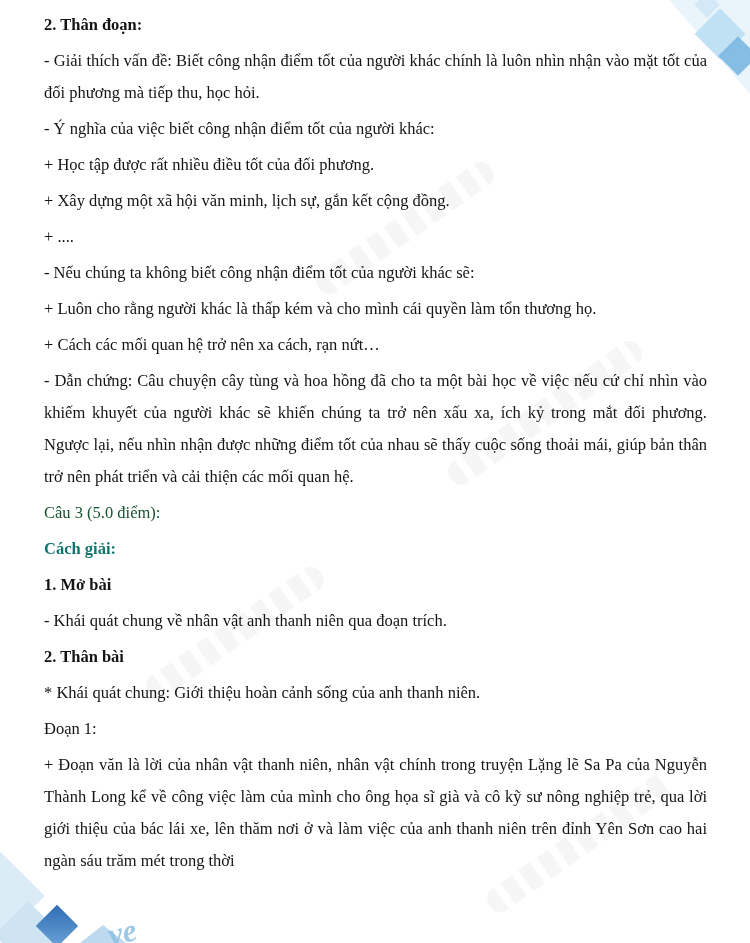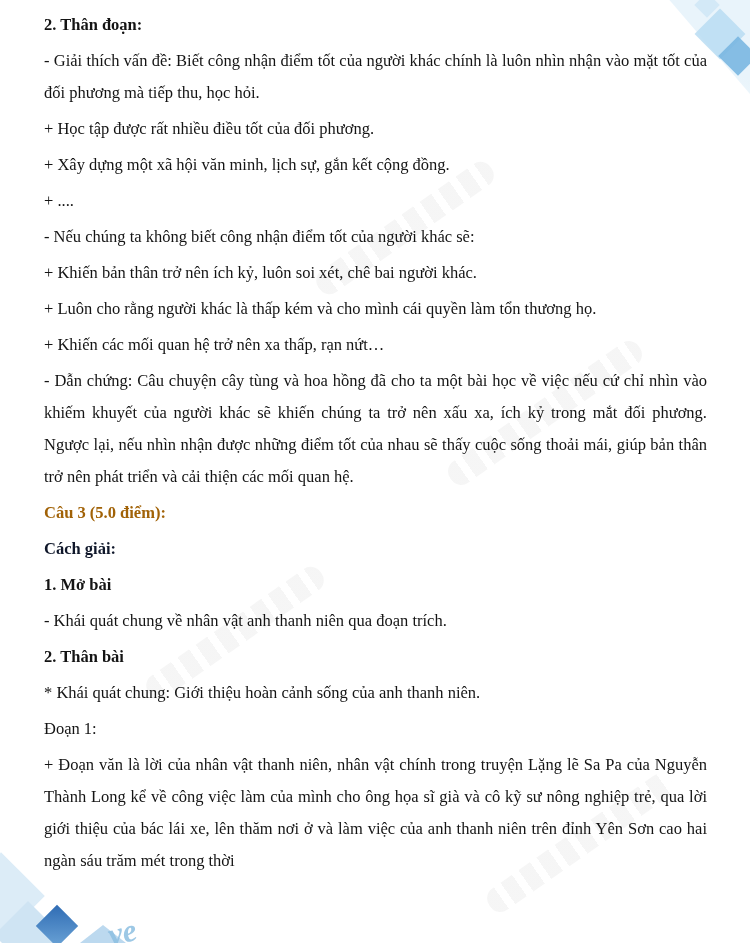--- a/index.html
+++ b/index.html
@@ -21,22 +21,22 @@
     color: #141414;
     font-size: 16.5px;
     line-height: 32px;
     z-index: 2;
   }
   .doc p {
     margin: 4px;
     text-align: justify;
   }
   .p-bold  { font-weight: bold; }
-  .p-red   { font-weight: bold; color: #a16207; }
-  .p-blue  { font-weight: bold; color: #0f172a; }
+  .p-red   { font-weight: normal; color: #14532d; }
+  .p-blue  { font-weight: bold; color: #0f766e; }
 
   
   .deco { position: absolute; z-index: 1; pointer-events: none; }
 
   .tr-deco { top: 0; right: 0; width: 130px; height: 112px; overflow: hidden; }
   .tr-tri {
     position: absolute; top: 0; right: 0; width: 130px; height: 112px;
     background: linear-gradient(215deg, #e9f4fb 40%, #f6fbfe 75%, rgba(255,255,255,0));
     clip-path: polygon(38% 0, 100% 0, 100% 84%);
   }
@@ -96,27 +96,27 @@
 </div>
 
 <div class="streak s1"></div>
 <div class="streak s2"></div>
 <div class="streak s3"></div>
 <div class="streak s4"></div>
 
 <main class="doc" id="doc">
     <p class="p-bold">2. Thân đoạn:</p>
     <p>- Giải thích vấn đề: Biết công nhận điểm tốt của người khác chính là luôn nhìn nhận vào mặt tốt của đối phương mà tiếp thu, học hỏi.</p>
+    <p>- Ý nghĩa của việc biết công nhận điểm tốt của người khác:</p>
     <p>+ Học tập được rất nhiều điều tốt của đối phương.</p>
     <p>+ Xây dựng một xã hội văn minh, lịch sự, gắn kết cộng đồng.</p>
     <p>+ ....</p>
     <p>- Nếu chúng ta không biết công nhận điểm tốt của người khác sẽ:</p>
-    <p>+ Khiến bản thân trở nên ích kỷ, luôn soi xét, chê bai người khác.</p>
     <p>+ Luôn cho rằng người khác là thấp kém và cho mình cái quyền làm tổn thương họ.</p>
-    <p>+ Khiến các mối quan hệ trở nên xa thấp, rạn nứt…</p>
+    <p>+ Cách các mối quan hệ trở nên xa cách, rạn nứt…</p>
     <p>- Dẫn chứng: Câu chuyện cây tùng và hoa hồng đã cho ta một bài học về việc nếu cứ chỉ nhìn vào khiếm khuyết của người khác sẽ khiến chúng ta trở nên xấu xa, ích kỷ trong mắt đối phương. Ngược lại, nếu nhìn nhận được những điểm tốt của nhau sẽ thấy cuộc sống thoải mái, giúp bản thân trở nên phát triển và cải thiện các mối quan hệ.</p>
     <p class="p-red">Câu 3 (5.0 điểm):</p>
     <p class="p-blue">Cách giải:</p>
     <p class="p-bold">1. Mở bài</p>
     <p>- Khái quát chung về nhân vật anh thanh niên qua đoạn trích.</p>
     <p class="p-bold">2. Thân bài</p>
     <p>* Khái quát chung: Giới thiệu hoàn cảnh sống của anh thanh niên.</p>
     <p>Đoạn 1:</p>
     <p>+ Đoạn văn là lời của nhân vật thanh niên, nhân vật chính trong truyện Lặng lẽ Sa Pa của Nguyễn Thành Long kể về công việc làm của mình cho ông họa sĩ già và cô kỹ sư nông nghiệp trẻ, qua lời giới thiệu của bác lái xe, lên thăm nơi ở và làm việc của anh thanh niên trên đỉnh Yên Sơn cao hai ngàn sáu trăm mét trong thời</p>
   </main>

